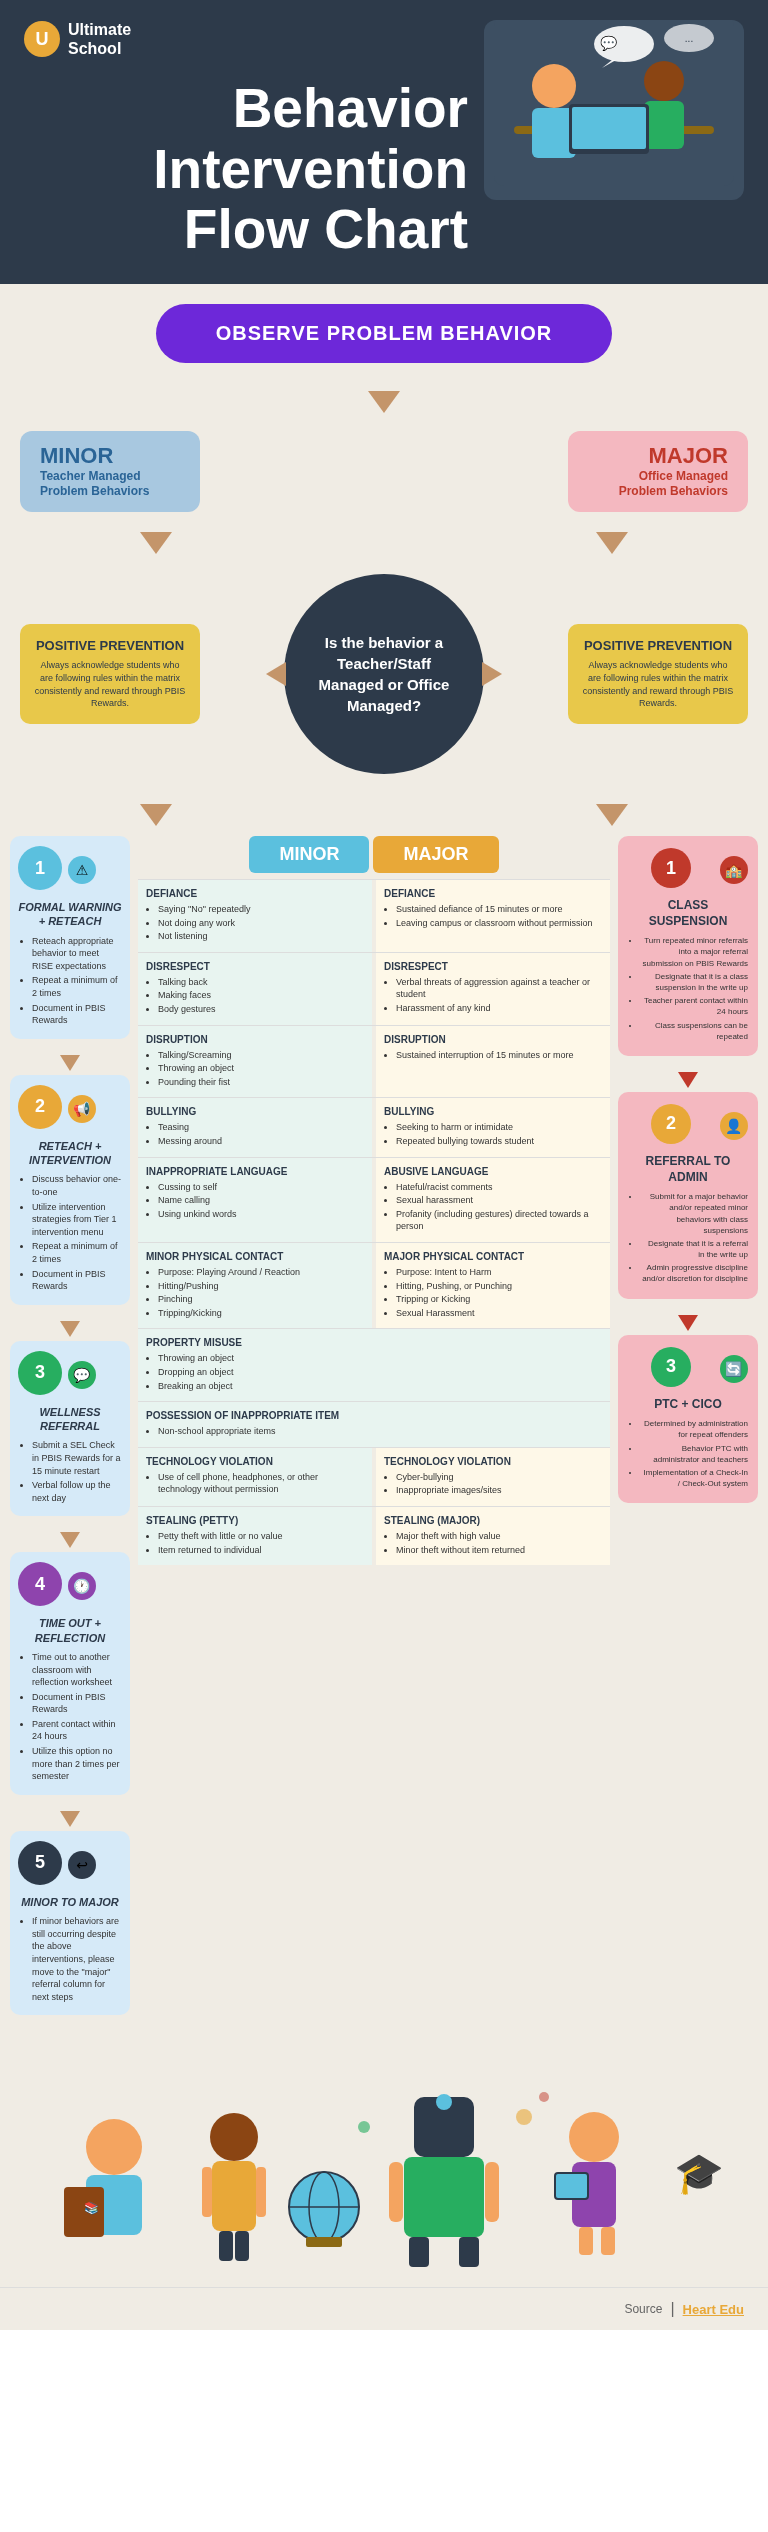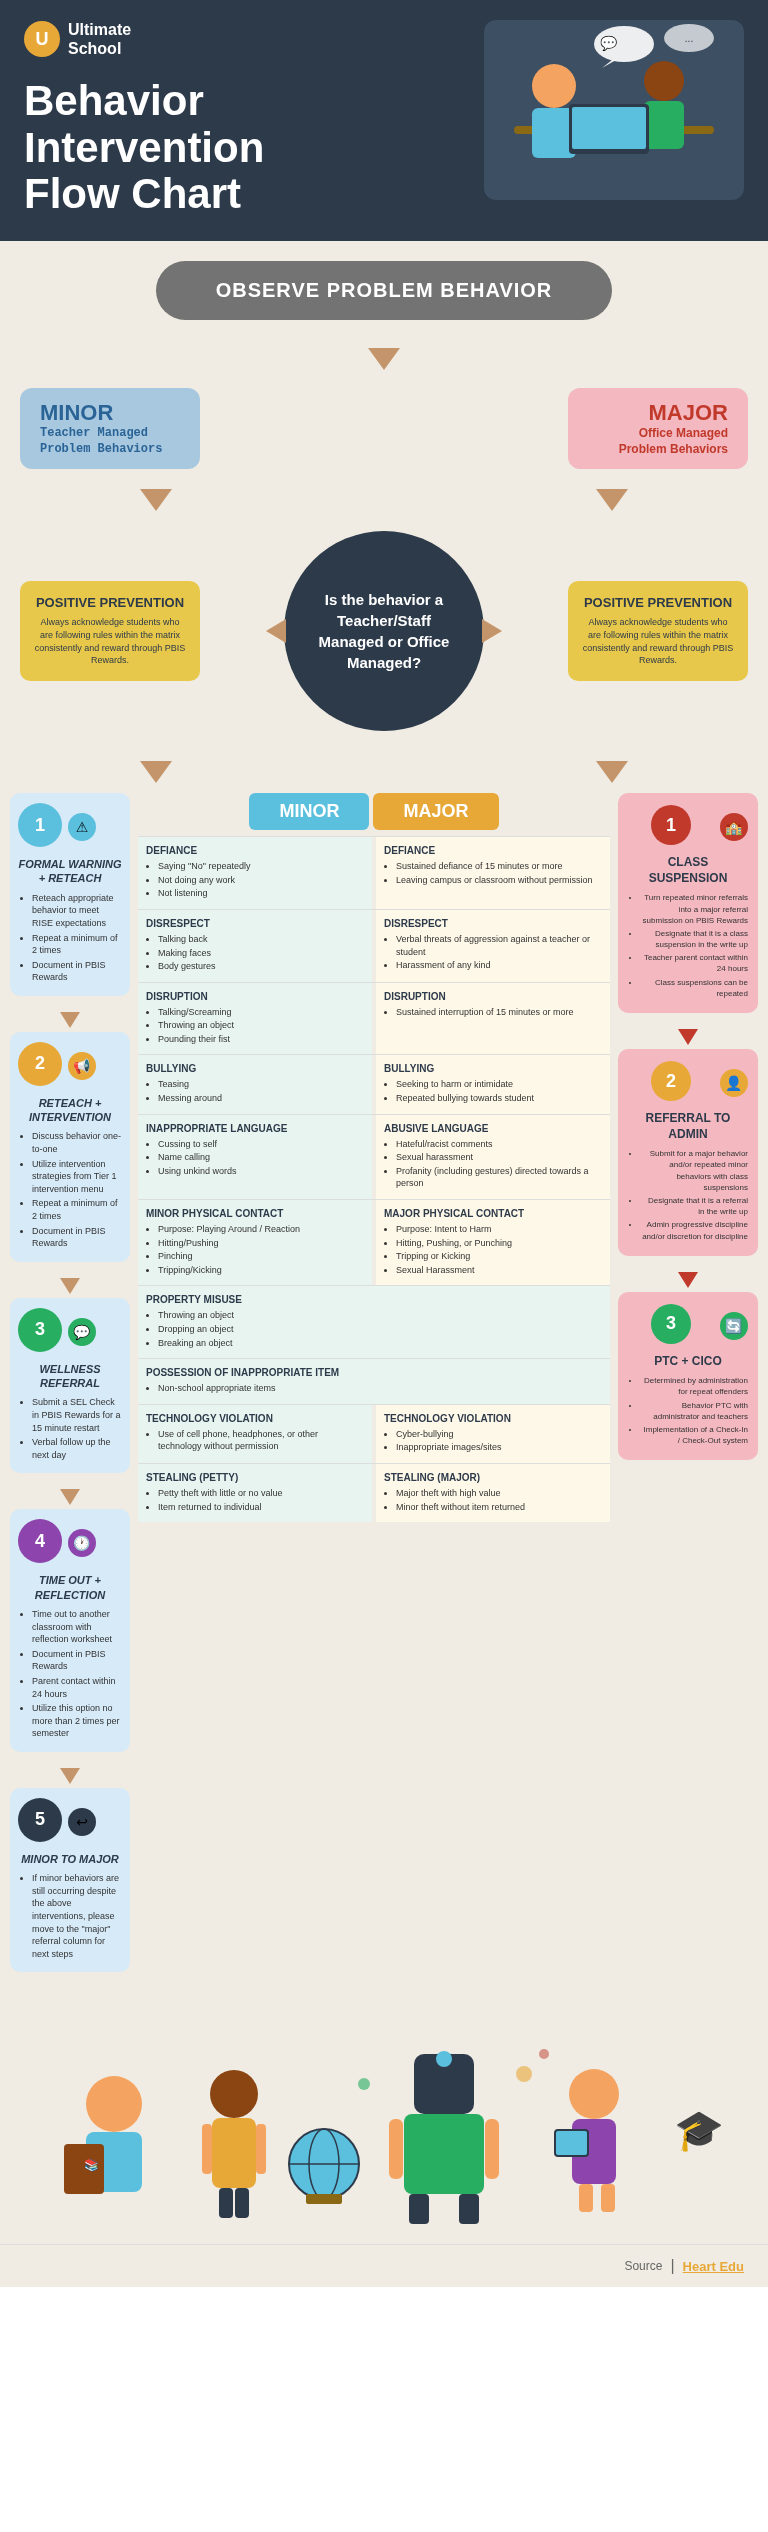--- a/index.html
+++ b/index.html
@@ -36,24 +36,25 @@
       color: white; font-size: 18px; font-weight: bold;
     }
     .logo-text {
       color: white;
       font-size: 16px;
       font-weight: bold;
       line-height: 1.2;
     }
     .title-block h1 {
       color: white;
-      font-size: 42px;
+      font-size: 55px;
       font-weight: 900;
       line-height: 1.1;
       text-transform: none;
+      text-align: right;
     }
     .header-image {
       width: 260px;
       height: 180px;
       background: #3d4f62;
       border-radius: 12px;
       overflow: hidden;
       display: flex;
       align-items: center;
       justify-content: center;
@@ -65,21 +66,21 @@
 
     
     .observe-section {
       background: #f0ece4;
       display: flex;
       justify-content: center;
       align-items: center;
       padding: 20px;
     }
     .observe-box {
-      background: #737373;
+      background: #6d28d9;
       border-radius: 50px;
       padding: 18px 60px;
       text-align: center;
     }
     .observe-box span {
       color: white;
       font-size: 20px;
       font-weight: 900;
       letter-spacing: 1px;
       text-transform: uppercase;
@@ -478,21 +479,21 @@
   </div>
 </div>
 
 <div class="arrow-row">
   <div class="arrow-down"></div>
 </div>
 
 <div class="minor-major-row">
   <div class="minor-label">
     <div class="tag">MINOR</div>
-    <div class="sub" style="white-space:pre-line;font-family:Liberation Mono, monospace;">Teacher Managed
+    <div class="sub" style="white-space:pre-line;">Teacher Managed
 Problem Behaviors</div>
   </div>
   <div class="major-label">
     <div class="tag">MAJOR</div>
     <div class="sub" style="white-space:pre-line;">Office Managed
 Problem Behaviors</div>
   </div>
 </div>
 
 <div class="double-arrow-row">

